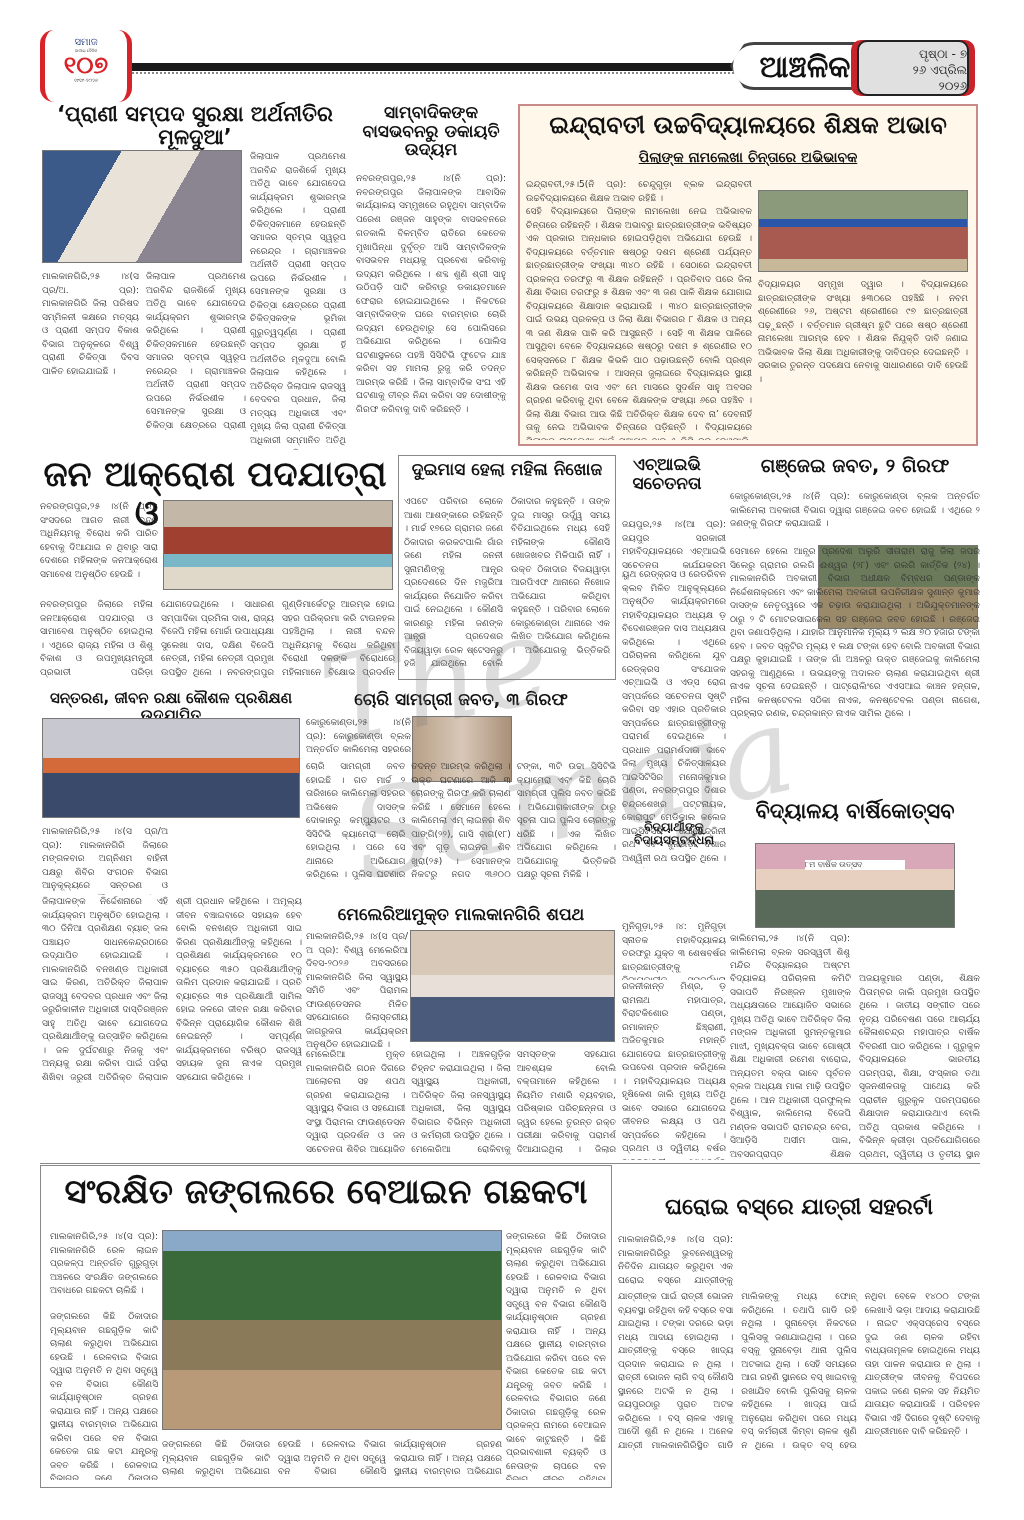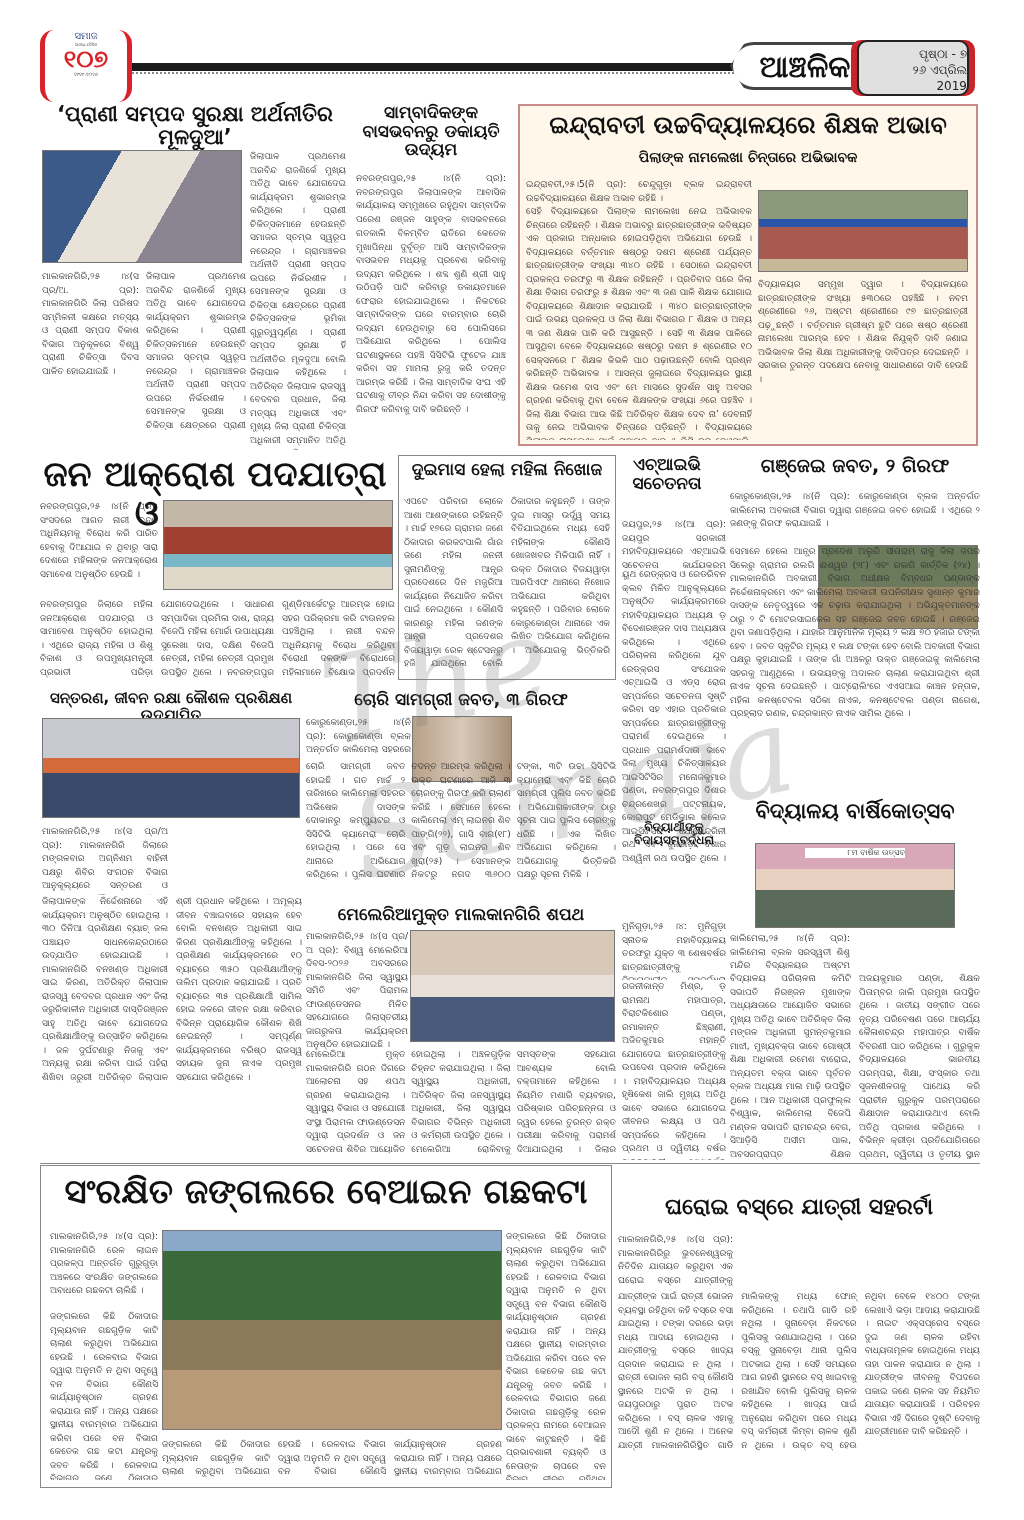--- a/index.html
+++ b/index.html
@@ -1,19 +1,19 @@
 <!DOCTYPE html>
 <html><head>
 <meta charset="utf-8">
 <style>
   * { box-sizing: border-box; margin: 0; padding: 0; }
   body { width: 1024px; height: 1520px; background: #ffffff; font-family: "DejaVu Sans", sans-serif; color: #222; position: relative; overflow: hidden; }
   .abs { position: absolute; }
   .masthead-logo { left: 40px; top: 30px; width: 92px; height: 72px; border-left: 5px solid #d8232a; border-right: 5px solid #d8232a; border-radius: 14px; text-align: center; }
-  .logo-top { font-size: 10px; color: #1e3a7a; margin-top: 0; }
+  .logo-top { font-size: 10px; color: #1e3a7a; margin-top: 6px; }
   .logo-sub { font-size: 4px; color: #333; }
   .logo-num { font-size: 24px; font-weight: bold; color: #d8232a; line-height: 24px; }
   .logo-years { font-size: 5px; color: #333; }
   .rule-bar { left: 132px; top: 63px; width: 630px; height: 8px; background: #1a1a1a; }
   .rule-dots { left: 132px; top: 72px; width: 630px; height: 3px; border-top: 2px dotted #888; }
   .section-tag { left: 730px; top: 42px; width: 150px; height: 48px; border: 3px solid #444; border-radius: 26px 4px 4px 26px; background: #fff; text-align: center; font-size: 30px; font-weight: bold; line-height: 44px; color: #111; clip-path: polygon(10% 0, 100% 0, 100% 100%, 10% 100%, 0 50%); }
   .page-badge { left: 857px; top: 40px; width: 112px; height: 56px; background: #e0e0e0; border: 2px solid #222; border-radius: 10px; text-align: right; font-size: 12px; line-height: 16px; padding-top: 4px; box-shadow: -6px 0 0 #c9232b, 6px 0 0 #c9232b; }
   .headline { font-weight: bold; color: #111; text-align: center; line-height: 1.1; }
   .body-text { font-size: 9px; line-height: 13.5px; color: #333; text-align: justify; overflow: hidden; }
   .photo { background: linear-gradient(135deg, #8a7a6a, #c4b09a 40%, #6d6255); border: 1px solid #777; }
@@ -29,36 +29,36 @@
   <div class="logo-sub">ଜାତୀୟ ଦୈନିକ</div>
   <div class="logo-num">୧୦୭</div>
   <div class="logo-years">୧୯୧୯-୨୦୨୬</div>
 </div>
 <div class="abs rule-bar"></div>
 <div class="abs rule-dots"></div>
 <div class="abs section-tag">ଆଞ୍ଚଳିକ</div>
 <div class="abs page-badge">
   <div>ପୃଷ୍ଠା - ୭</div>
   <div>୨୬ ଏପ୍ରିଲ</div>
-  <div>2019</div>
+  <div>୨୦୨୬</div>
 </div>
 
 <div class="abs headline" style="left:40px;top:103px;width:310px;font-size:21px;">‘ପ୍ରାଣୀ ସମ୍ପଦ ସୁରକ୍ଷା ଅର୍ଥନୀତିର ମୂଳଦୁଆ’</div>
 <div class="abs photo" style="left:42px;top:150px;width:200px;height:113px;background:linear-gradient(120deg,#3b5a8a 0 30%,#e8e2d8 30% 60%,#8a8590 60%);"></div>
 <div class="abs body-text" style="left:42px;top:270px;width:97px;height:160px;">ମାଲକାନଗିରି,୨୫ ।୪(ସ ପ୍ର/ଅ. ପ୍ର): ମାଲକାନଗିରି ଜିଲା ପରିଷଦ ସମ୍ମିଳନୀ କକ୍ଷରେ ମତ୍ସ୍ୟ ଓ ପ୍ରାଣୀ ସମ୍ପଦ ବିକାଶ ବିଭାଗ ଅନୁକୂଳରେ ବିଶ୍ୱ ପ୍ରାଣୀ ଚିକିତ୍ସା ଦିବସ ପାଳିତ ହୋଇଯାଇଛି ।</div>
 <div class="abs body-text" style="left:146px;top:270px;width:100px;height:160px;">ଜିଲାପାଳ ପ୍ରଥମେଶ ଅରବିନ୍ଦ ରାଜଶିର୍କେ ମୁଖ୍ୟ ଅତିଥି ଭାବେ ଯୋଗଦେଇ କାର୍ଯ୍ୟକ୍ରମ ଶୁଭାରମ୍ଭ କରିଥିଲେ । ପ୍ରାଣୀ ଚିକିତ୍ସକମାନେ ହେଉଛନ୍ତି ସମାଜର ସ୍ତମ୍ଭ ସ୍ୱରୂପ ନରେନ୍ଦ୍ର । ଗ୍ରାମାଞ୍ଚଳର ଅର୍ଥନୀତି ପ୍ରାଣୀ ସମ୍ପଦ ଉପରେ ନିର୍ଭରଶୀଳ । ସେମାନଙ୍କ ସୁରକ୍ଷା ଓ ଚିକିତ୍ସା କ୍ଷେତ୍ରରେ ପ୍ରାଣୀ ଚିକିତ୍ସକଙ୍କ ଭୂମିକା ଗୁରୁତ୍ୱପୂର୍ଣ୍ଣ । ପ୍ରାଣୀ ସମ୍ପଦ ସୁରକ୍ଷା ହିଁ ଅର୍ଥନୀତିର ମୂଳଦୁଆ ବୋଲି ଜିଲାପାଳ କହିଥିଲେ । ଅତିରିକ୍ତ ଜିଲାପାଳ ରାଜସ୍ୱ ବେଦବର ପ୍ରଧାନ, ଜିଲା ମତ୍ସ୍ୟ ଅଧିକାରୀ ଏବଂ ମୁଖ୍ୟ ଜିଲା ପ୍ରାଣୀ ଚିକିତ୍ସା ଅଧିକାରୀ ସମ୍ମାନିତ ଅତିଥି ଭାବେ ଉପସ୍ଥିତ ଥିଲେ । ଅତିରିକ୍ତ ଜିଲାପାଳ ଜମି ପ୍ରଦାନ ଏବଂ ସରକାରୀ ଯୋଜନାର କାର୍ଯ୍ୟକାରିତା ଉପରେ କହିଥିଲେ । ଜିଲା ମତ୍ସ୍ୟ ଅଧିକାରୀ ମତ୍ସ୍ୟ ଚାଷ ଓ ପଶୁପାଳନ କିପରି ସମ୍ମିଳିତ ଭାବେ ଚାଷୀଙ୍କ ଆୟ ବୃଦ୍ଧି କରିପାରିବ ସେ ବିଷୟରେ ସୂଚନା ଦେଇଥିଲେ । ମୁଖ୍ୟ ଜିଲା ପ୍ରାଣୀ ଚିକିତ୍ସା ଅଧିକାରୀ ଜିଲାରେ ଚାଲିଥିବା ଟିକାକରଣ ଏବଂ ବିଭିନ୍ନ ପ୍ରାଣୀ ସମ୍ପଦ ବିକାଶ ଯୋଜନାର ସଫଳତା ସମ୍ପର୍କରେ ରିପୋର୍ଟ ପ୍ରଦାନ କରିଥିଲେ । ଜିଲାର ବିଭିନ୍ନ ବ୍ଲକରୁ ଆସିଥିବା ପ୍ରାଣୀ ଚିକିତ୍ସକ, ପ୍ରାଣୀ ସ୍ୱାସ୍ଥ୍ୟ କର୍ମୀ, ଦୁଗ୍ଧ ଚାଷୀ ସଂଘର ପ୍ରତିନିଧି, ଅଗ୍ରଣୀ ପଶୁପାଳକ ଏବଂ ବିଭାଗୀୟ କର୍ମଚାରୀ ପ୍ରମୁଖ ଯୋଗ ଦେଇଥିଲେ । ଉତ୍କୃଷ୍ଟତାର ସେବା ପାଇଁ ଜିଲାପାଳଙ୍କ ଦ୍ୱାରା କିଛି ସଫଳ ଚାଷୀ ଓ କର୍ମଚାରୀଙ୍କୁ ସମ୍ମାନିତ କରାଯାଇଥିଲା ।</div>
 <div class="abs body-text" style="left:250px;top:150px;width:96px;height:300px;">ଜିଲାପାଳ ପ୍ରଥମେଶ ଅରବିନ୍ଦ ରାଜଶିର୍କେ ମୁଖ୍ୟ ଅତିଥି ଭାବେ ଯୋଗଦେଇ କାର୍ଯ୍ୟକ୍ରମ ଶୁଭାରମ୍ଭ କରିଥିଲେ । ପ୍ରାଣୀ ଚିକିତ୍ସକମାନେ ହେଉଛନ୍ତି ସମାଜର ସ୍ତମ୍ଭ ସ୍ୱରୂପ ନରେନ୍ଦ୍ର । ଗ୍ରାମାଞ୍ଚଳର ଅର୍ଥନୀତି ପ୍ରାଣୀ ସମ୍ପଦ ଉପରେ ନିର୍ଭରଶୀଳ । ସେମାନଙ୍କ ସୁରକ୍ଷା ଓ ଚିକିତ୍ସା କ୍ଷେତ୍ରରେ ପ୍ରାଣୀ ଚିକିତ୍ସକଙ୍କ ଭୂମିକା ଗୁରୁତ୍ୱପୂର୍ଣ୍ଣ । ପ୍ରାଣୀ ସମ୍ପଦ ସୁରକ୍ଷା ହିଁ ଅର୍ଥନୀତିର ମୂଳଦୁଆ ବୋଲି ଜିଲାପାଳ କହିଥିଲେ । ଅତିରିକ୍ତ ଜିଲାପାଳ ରାଜସ୍ୱ ବେଦବର ପ୍ରଧାନ, ଜିଲା ମତ୍ସ୍ୟ ଅଧିକାରୀ ଏବଂ ମୁଖ୍ୟ ଜିଲା ପ୍ରାଣୀ ଚିକିତ୍ସା ଅଧିକାରୀ ସମ୍ମାନିତ ଅତିଥି ଭାବେ ଉପସ୍ଥିତ ଥିଲେ । ଅତିରିକ୍ତ ଜିଲାପାଳ ଜମି ପ୍ରଦାନ ଏବଂ ସରକାରୀ ଯୋଜନାର କାର୍ଯ୍ୟକାରିତା ଉପରେ କହିଥିଲେ । ଜିଲା ମତ୍ସ୍ୟ ଅଧିକାରୀ ମତ୍ସ୍ୟ ଚାଷ ଓ ପଶୁପାଳନ କିପରି ସମ୍ମିଳିତ ଭାବେ ଚାଷୀଙ୍କ ଆୟ ବୃଦ୍ଧି କରିପାରିବ ସେ ବିଷୟରେ ସୂଚନା ଦେଇଥିଲେ । ମୁଖ୍ୟ ଜିଲା ପ୍ରାଣୀ ଚିକିତ୍ସା ଅଧିକାରୀ ଜିଲାରେ ଚାଲିଥିବା ଟିକାକରଣ ଏବଂ ବିଭିନ୍ନ ପ୍ରାଣୀ ସମ୍ପଦ ବିକାଶ ଯୋଜନାର ସଫଳତା ସମ୍ପର୍କରେ ରିପୋର୍ଟ ପ୍ରଦାନ କରିଥିଲେ । ଜିଲାର ବିଭିନ୍ନ ବ୍ଲକରୁ ଆସିଥିବା ପ୍ରାଣୀ ଚିକିତ୍ସକ, ପ୍ରାଣୀ ସ୍ୱାସ୍ଥ୍ୟ କର୍ମୀ, ଦୁଗ୍ଧ ଚାଷୀ ସଂଘର ପ୍ରତିନିଧି, ଅଗ୍ରଣୀ ପଶୁପାଳକ ଏବଂ ବିଭାଗୀୟ କର୍ମଚାରୀ ପ୍ରମୁଖ ଯୋଗ ଦେଇଥିଲେ । ଉତ୍କୃଷ୍ଟତାର ସେବା ପାଇଁ ଜିଲାପାଳଙ୍କ ଦ୍ୱାରା କିଛି ସଫଳ ଚାଷୀ ଓ କର୍ମଚାରୀଙ୍କୁ ସମ୍ମାନିତ କରାଯାଇଥିଲା ।</div>
 
 <div class="abs headline" style="left:356px;top:103px;width:150px;font-size:17px;">ସାମ୍ବାଦିକଙ୍କ ବାସଭବନରୁ ଡକାୟତି ଉଦ୍ୟମ</div>
 <div class="abs body-text" style="left:356px;top:172px;width:150px;height:55px;">ନବରଙ୍ଗପୁର,୨୫ ।୪(ନି ପ୍ର): ନବରଙ୍ଗପୁର ଜିଲାପାଳଙ୍କ ଆବାସିକ କାର୍ଯ୍ୟାଳୟ ସମ୍ମୁଖରେ ରହୁଥିବା ସାମ୍ବାଦିକ ପରେଶ ରଞ୍ଜନ ସାହୁଙ୍କ ବାସଭବନରେ ସଶସ୍ତ୍ର ଡକାୟତି ଉଦ୍ୟମ ହୋଇଛି ।</div>
 <div class="abs body-text" style="left:356px;top:227px;width:150px;height:220px;">ଗତକାଲି ବିଳମ୍ବିତ ରାତିରେ କେତେକ ମୁଖାପିନ୍ଧା ଦୁର୍ବୃତ୍ତ ଆସି ସାମ୍ବାଦିକଙ୍କ ବାସଭବନ ମଧ୍ୟକୁ ପ୍ରବେଶ କରିବାକୁ ଉଦ୍ୟମ କରିଥିଲେ । ଶବ୍ଦ ଶୁଣି ଶ୍ରୀ ସାହୁ ଉଠିପଡ଼ି ପାଟି କରିବାରୁ ଡକାୟତମାନେ ଫେରାର ହୋଇଯାଇଥିଲେ । ନିକଟରେ ସାମ୍ବାଦିକଙ୍କ ଘରେ ବାରମ୍ବାର ଚୋରି ଉଦ୍ୟମ ହେଉଥିବାରୁ ସେ ପୋଲିସରେ ଅଭିଯୋଗ କରିଥିଲେ । ପୋଲିସ ଘଟଣାସ୍ଥଳରେ ପହଞ୍ଚି ସିସିଟିଭି ଫୁଟେଜ ଯାଞ୍ଚ କରିବା ସହ ମାମଲା ରୁଜୁ କରି ତଦନ୍ତ ଆରମ୍ଭ କରିଛି । ଜିଲା ସାମ୍ବାଦିକ ସଂଘ ଏହି ଘଟଣାକୁ ତୀବ୍ର ନିନ୍ଦା କରିବା ସହ ଦୋଷୀଙ୍କୁ ଗିରଫ କରିବାକୁ ଦାବି କରିଛନ୍ତି ।</div>
 
 <div class="abs cream" style="left:518px;top:104px;width:460px;height:342px;"></div>
 <div class="abs headline" style="left:522px;top:112px;width:452px;font-size:24px;">ଇନ୍ଦ୍ରାବତୀ ଉଚ୍ଚବିଦ୍ୟାଳୟରେ ଶିକ୍ଷକ ଅଭାବ</div>
-<div class="abs headline" style="left:522px;top:150px;width:452px;font-size:14px;">ପିଲାଙ୍କ ନାମଲେଖା ଚିନ୍ତାରେ ଅଭିଭାବକ</div>
+<div class="abs headline" style="left:522px;top:150px;width:452px;font-size:14px;text-decoration:underline;">ପିଲାଙ୍କ ନାମଲେଖା ଚିନ୍ତାରେ ଅଭିଭାବକ</div>
 <div class="abs body-text" style="left:526px;top:178px;width:226px;height:28px;">ଇନ୍ଦ୍ରାବତୀ,୨୫।5(ନି ପ୍ର): ଚେନ୍ଦୁଗୁଡ଼ା ବ୍ଲକ ଇନ୍ଦ୍ରାବତୀ ଉଚ୍ଚବିଦ୍ୟାଳୟରେ ଶିକ୍ଷକ ଅଭାବ ରହିଛି ।</div>
 <div class="abs body-text" style="left:526px;top:205px;width:226px;height:235px;">ସେହି ବିଦ୍ୟାଳୟରେ ପିଲାଙ୍କ ନାମଲେଖା ନେଇ ଅଭିଭାବକ ଚିନ୍ତାରେ ରହିଛନ୍ତି । ଶିକ୍ଷକ ଅଭାବରୁ ଛାତ୍ରଛାତ୍ରୀଙ୍କ ଭବିଷ୍ୟତ ଏକ ପ୍ରକାର ଅନ୍ଧକାର ହୋଇପଡ଼ିଥିବା ଅଭିଯୋଗ ହେଉଛି । ବିଦ୍ୟାଳୟରେ ବର୍ତ୍ତମାନ ଷଷ୍ଠରୁ ଦଶମ ଶ୍ରେଣୀ ପର୍ଯ୍ୟନ୍ତ ଛାତ୍ରଛାତ୍ରୀଙ୍କ ସଂଖ୍ୟା ୩୪୦ ରହିଛି । ସେଠାରେ ଇନ୍ଦ୍ରାବତୀ ପ୍ରକଳ୍ପ ତରଫରୁ ୩ ଶିକ୍ଷକ ରହିଛନ୍ତି । ପ୍ରତିବାଦ ପରେ ଜିଲା ଶିକ୍ଷା ବିଭାଗ ତରଫରୁ ୫ ଶିକ୍ଷକ ଏବଂ ୩ ଜଣ ପାଳି ଶିକ୍ଷକ ଯୋଗାଇ ବିଦ୍ୟାଳୟରେ ଶିକ୍ଷାଦାନ କରାଯାଉଛି । ୩୪୦ ଛାତ୍ରଛାତ୍ରୀଙ୍କ ପାଇଁ ଉଭୟ ପ୍ରକଳ୍ପ ଓ ଜିଲା ଶିକ୍ଷା ବିଭାଗର ୮ ଶିକ୍ଷକ ଓ ଅନ୍ୟ ୩ ଜଣ ଶିକ୍ଷକ ପାଳି କରି ଆସୁଛନ୍ତି । ସେହି ୩ ଶିକ୍ଷକ ପାଳିରେ ଆସୁଥିବା ବେଳେ ବିଦ୍ୟାଳୟରେ ଷଷ୍ଠରୁ ଦଶମ ୫ ଶ୍ରେଣୀର ୧୦ ସେକ୍ସନରେ ୮ ଶିକ୍ଷକ କିଭଳି ପାଠ ପଢ଼ାଉଛନ୍ତି ବୋଲି ପ୍ରଶ୍ନ କରିଛନ୍ତି ଅଭିଭାବକ । ଆସନ୍ତା ଜୁଲାଇରେ ବିଦ୍ୟାଳୟର ସ୍ଥାୟୀ ଶିକ୍ଷକ ଉମେଶ ଦାସ ଏବଂ ମେ ମାସରେ ସୁଦର୍ଶନ ସାହୁ ଅବସର ଗ୍ରହଣ କରିବାକୁ ଥିବା ବେଳେ ଶିକ୍ଷକଙ୍କ ସଂଖ୍ୟା ୬ରେ ପହଞ୍ଚିବ । ଜିଲା ଶିକ୍ଷା ବିଭାଗ ଆଉ କିଛି ଅତିରିକ୍ତ ଶିକ୍ଷକ ଦେବ ନା’ ଦେବନାହିଁ ତାକୁ ନେଇ ଅଭିଭାବକ ଚିନ୍ତାରେ ପଡ଼ିଛନ୍ତି । ବିଦ୍ୟାଳୟରେ ପିଲାଙ୍କ ନାମଲେଖା ପାଇଁ ପଞ୍ଚାୟତ ଠାରୁ ୫ କିମି ଦୂର ଦେଓପାଲି, ନରେତ ୩ କିମି ଦୂର କମଲାପୁର ଉଚ୍ଚବିଦ୍ୟାଳୟ ଉପରେ ଅଭିଭାବକ ଭରସା କରୁଛନ୍ତି । ଆଉ କିଛି ଅଭିଭାବକ ଭଗବାନଙ୍କୁ ଭରସା କରି ଏହି ବିଦ୍ୟାଳୟରେ ନାମ ଲେଖାଉଥିବା କହିଛନ୍ତି । ଦଶମ ଶ୍ରେଣୀରେ ୧୧୦ ଛାତ୍ରଛାତ୍ରୀ ରହିଛନ୍ତି ।</div>
 <div class="abs photo" style="left:758px;top:190px;width:210px;height:82px;background:linear-gradient(180deg,#8a9a7a 0 35%,#2a55a8 35% 45%,#a85a50 45% 85%,#c8b89a 85%);"></div>
 <div class="abs body-text" style="left:758px;top:278px;width:210px;height:162px;">ବିଦ୍ୟାଳୟର ସମ୍ମୁଖ ଦ୍ୱାର । ବିଦ୍ୟାଳୟରେ ଛାତ୍ରଛାତ୍ରୀଙ୍କ ସଂଖ୍ୟା ୫୩୦ରେ ପହଞ୍ଚିଛି । ନବମ ଶ୍ରେଣୀରେ ୨୬, ଅଷ୍ଟମ ଶ୍ରେଣୀରେ ୯୭ ଛାତ୍ରଛାତ୍ରୀ ପଢ଼ୁଛନ୍ତି । ବର୍ତ୍ତମାନ ଗ୍ରୀଷ୍ମ ଛୁଟି ପରେ ଷଷ୍ଠ ଶ୍ରେଣୀ ନାମଲେଖା ଆରମ୍ଭ ହେବ । ଶିକ୍ଷକ ନିଯୁକ୍ତି ଦାବି ଜଣାଇ ଅଭିଭାବକ ଜିଲା ଶିକ୍ଷା ଅଧିକାରୀଙ୍କୁ ଦାବିପତ୍ର ଦେଇଛନ୍ତି । ସରକାର ତୁରନ୍ତ ପଦକ୍ଷେପ ନେବାକୁ ସାଧାରଣରେ ଦାବି ହେଉଛି ।</div>
 
 <div class="abs headline" style="left:40px;top:455px;width:350px;font-size:35px;">ଜନ ଆକ୍ରୋଶ ପଦଯାତ୍ରା ଓ ସମାବେଶ</div>
 <div class="abs body-text" style="left:40px;top:500px;width:118px;height:95px;">ନବରଙ୍ଗପୁର,୨୫ ।୪(ନି ପ୍ର): ସଂସଦରେ ଆଗତ ନାରୀ ବନ୍ଦନ ଅଧିନିୟମକୁ ବିରୋଧ କରି ପାରିତ ହେବାକୁ ଦିଆଯାଇ ନ ଥିବାରୁ ସାରା ଦେଶରେ ମହିଳାଙ୍କ ଜନଆକ୍ରୋଶ ସମାବେଶ ଅନୁଷ୍ଠିତ ହେଉଛି ।</div>
 <div class="abs photo" style="left:163px;top:500px;width:230px;height:90px;background:linear-gradient(180deg,#c3b8a8 0 30%,#a04030 30% 60%,#7ab8c8 60% 75%,#e0d8c8 75%);"></div>
 <div class="abs body-text" style="left:40px;top:598px;width:355px;height:88px;column-count:3;column-gap:8px;">ନବରଙ୍ଗପୁର ଜିଲାରେ ମହିଳା ଜନଆକ୍ରୋଶ ପଦଯାତ୍ରା ଓ ସାମାବେଶ ଅନୁଷ୍ଠିତ ହୋଇଥିଲା । ଏଥିରେ ରାଜ୍ୟ ମହିଳା ଓ ଶିଶୁ ବିକାଶ ଓ ଉପମୁଖ୍ୟମନ୍ତ୍ରୀ ପ୍ରଭାତୀ ପରିଡ଼ା ଯୋଗଦେଇଥିଲେ । ସାଧାରଣ ସମ୍ପାଦିକା ପ୍ରମିଳା ଦାଶ, ରାଜ୍ୟ ବିଜେପି ମହିଳା ମୋର୍ଚ୍ଚା ଉପାଧ୍ୟକ୍ଷା ସୁଲେଖା ଦାସ, ଦକ୍ଷିଣ ବିଜେପି ନେତ୍ରୀ, ମହିଳା ନେତ୍ରୀ ପ୍ରମୁଖ ଉପସ୍ଥିତ ଥିଲେ । ନବରଙ୍ଗପୁର ଗୁଣ୍ଡିମାର୍କେଟରୁ ଆରମ୍ଭ ହୋଇ ସହର ପରିକ୍ରମା କରି ଟାଉନହଲ ପହଞ୍ଚିଥିଲା । ନାରୀ ବନ୍ଦନ ଅଧିନିୟମକୁ ବିରୋଧ କରିଥିବା ବିରୋଧୀ ଦଳଙ୍କ ବିରୋଧରେ ମହିଳାମାନେ ବିକ୍ଷୋଭ ପ୍ରଦର୍ଶନ କରିଥିଲେ । ବିଜେପି ବିଧାୟକ ଗୌରୀଶଙ୍କର ମାଝୀ, ସ୍ୱତନ୍ତ୍ର ଉନ୍ନୟନ ବିକାଶ ପରିଷଦର ଅଧ୍ୟକ୍ଷ ବାସନ୍ତୀ ମାଝୀ, ବରିଷ୍ଠ ସମାଜସେବୀ ମନୋରମା ମାଝୀ ଓ ସୁଷମା ଜୈନ, ରାଜ୍ୟ ବିଜେପି ନେତ୍ରୀ ପ୍ରମୁଖ ଉପସ୍ଥିତ ଥିଲେ । ଜିଲାର ସମସ୍ତ ଅଞ୍ଚଳରୁ ବହୁ ମହିଳା ଯୋଗ ଦେଇଥିଲେ ।</div>
 
@@ -89,21 +89,21 @@
 <div class="abs body-text" style="left:306px;top:930px;width:102px;height:120px;">ମାଲକାନଗିରି,୨୫ ।୪(ସ ପ୍ର/ଅ ପ୍ର): ବିଶ୍ୱ ମେଲେରିଆ ଦିବସ-୨୦୨୬ ଅବସରରେ ମାଲକାନଗିରି ଜିଲା ସ୍ୱାସ୍ଥ୍ୟ ସମିତି ଏବଂ ପିରାମଲ ଫାଉଣ୍ଡେସନର ମିଳିତ ସହଯୋଗରେ ଜିଲାସ୍ତରୀୟ ଜାଗରୁକତା କାର୍ଯ୍ୟକ୍ରମ ଅନୁଷ୍ଠିତ ହୋଇଯାଇଛି ।</div>
 <div class="abs photo" style="left:410px;top:930px;width:205px;height:112px;background:linear-gradient(180deg,#d8c8b8 0 40%,#e8e0d8 40% 60%,#4a5a7a 60%);"></div>
 <div class="abs body-text" style="left:306px;top:1048px;width:310px;height:112px;column-count:3;column-gap:6px;">ମେଲେରିଆ ମୁକ୍ତ ମାଲକାନଗିରି ଗଠନ ଦିଗରେ ଆଲୋଚନା ସହ ଶପଥ ଗ୍ରହଣ କରାଯାଇଥିଲା । ସ୍ୱାସ୍ଥ୍ୟ ବିଭାଗ ଓ ସହଯୋଗୀ ସଂସ୍ଥା ପିରାମଲ ଫାଉଣ୍ଡେସନ ଦ୍ୱାରା ପ୍ରଦର୍ଶନ ଓ ଜନ ସଚେତନତା ଶିବିର ଆୟୋଜିତ ହୋଇଥିଲା । ଅଞ୍ଚଳଗୁଡ଼ିକ ଚିହ୍ନଟ କରାଯାଇଥିଲା । ଜିଲା ସ୍ୱାସ୍ଥ୍ୟ ଅଧିକାରୀ, ଅତିରିକ୍ତ ଜିଲା ଜନସ୍ୱାସ୍ଥ୍ୟ ଅଧିକାରୀ, ଜିଲା ସ୍ୱାସ୍ଥ୍ୟ ବିଭାଗର ବିଭିନ୍ନ ଅଧିକାରୀ ଓ କର୍ମଚାରୀ ଉପସ୍ଥିତ ଥିଲେ । ମେଲେରିଆ ରୋକିବାକୁ ସମସ୍ତଙ୍କ ସହଯୋଗ ଆବଶ୍ୟକ ବୋଲି ବକ୍ତାମାନେ କହିଥିଲେ । ନିୟମିତ ମଶାରି ବ୍ୟବହାର, ପରିଷ୍କାର ପରିଚ୍ଛନ୍ନତା ଓ ଜ୍ୱର ହେଲେ ତୁରନ୍ତ ରକ୍ତ ପରୀକ୍ଷା କରିବାକୁ ପରାମର୍ଶ ଦିଆଯାଇଥିଲା । ଜିଲାର ସମସ୍ତ ଗ୍ରାମାଞ୍ଚଳରେ ଘର ଘର ବୁଲି ସଚେତନତା ପାଇଁ ପରାମର୍ଶ ଦିଆଯାଇଥିଲା ।</div>
 
 <div class="abs headline" style="left:622px;top:821px;width:104px;font-size:12px;">ବିଦ୍ୟାର୍ଥୀଙ୍କୁ ବିଦାୟସମ୍ବର୍ଦ୍ଧନା</div>
 <div class="abs body-text" style="left:622px;top:920px;width:104px;height:60px;">ମୁନିଗୁଡ଼ା,୨୫ ।୪: ମୁନିଗୁଡ଼ା ସ୍ନାତକ ମହାବିଦ୍ୟାଳୟ ତରଫରୁ ଯୁକ୍ତ ୩ ଶେଷବର୍ଷର ଛାତ୍ରଛାତ୍ରୀଙ୍କୁ ବିଦାୟକାଳୀନ ସମ୍ବର୍ଦ୍ଧନା ଜଣାଯାଇଛି ।</div>
 <div class="abs body-text" style="left:622px;top:980px;width:104px;height:180px;">ରଜନୀକାନ୍ତ ମିଶ୍ର, ଡ଼ ରାମନାଥ ମହାପାତ୍ର, ବିରାଟକିଶୋର ପଣ୍ଡା, ରମାକାନ୍ତ ଛିଞ୍ଚ୍ରାଣୀ, ଅଜିତକୁମାର ମହାନ୍ତି ଯୋଗଦେଇ ଛାତ୍ରଛାତ୍ରୀଙ୍କୁ ଉପଦେଶ ପ୍ରଦାନ କରିଥିଲେ । ମହାବିଦ୍ୟାଳୟର ଅଧ୍ୟକ୍ଷ ହୃଷିକେଶ ଜାଲି ମୁଖ୍ୟ ଅତିଥି ଭାବେ ସଭାରେ ଯୋଗଦେଇ ଜୀବନର ଲକ୍ଷ୍ୟ ଓ ପଥ ସମ୍ପର୍କରେ କହିଥିଲେ । ପ୍ରଥମ ଓ ଦ୍ୱିତୀୟ ବର୍ଷର ଛାତ୍ରଛାତ୍ରୀ ଶେଷବର୍ଷର ଭାଇଭଉଣୀଙ୍କ ଗୁଣ, ଚରିତ୍ର, ଓ କାର୍ଯ୍ୟଦକ୍ଷତା ପ୍ରଶଂସା କରିଥିଲେ । ସମସ୍ତ ଅଧ୍ୟାପକଅଧ୍ୟାପିକା, ଅନ୍ୟାନ୍ୟ କର୍ମଚାରୀ ଯୋଗ ଦେଇଥିଲେ । ଶେଷବର୍ଷର ଛାତ୍ରଛାତ୍ରୀଙ୍କୁ ବିଦାୟ ସମ୍ବର୍ଦ୍ଧନା ଜଣାଯାଇଥିଲା ।</div>
 
 <div class="abs headline" style="left:730px;top:800px;width:250px;font-size:21px;">ବିଦ୍ୟାଳୟ ବାର୍ଷିକୋତ୍ସବ</div>
 <div class="abs photo" style="left:755px;top:843px;width:200px;height:85px;background:linear-gradient(180deg,#d8a8b8 0 30%,#e8d0c0 30% 55%,#5a6a5a 55%);">
-  <div style="margin:4px auto 0;width:100px;background:#fff;color:#333;font-size:8px;text-align:right;">୮ମ ବାର୍ଷିକ ଉତ୍ସବ</div>
+  <div style="margin:16px auto 0;width:100px;background:#fff;color:#333;font-size:8px;text-align:left;">୮ମ ବାର୍ଷିକ ଉତ୍ସବ</div>
 </div>
 <div class="abs body-text" style="left:730px;top:932px;width:120px;height:40px;">କାଲିମେଲା,୨୫ ।୪(ନି ପ୍ର): କାଲିମେଲା ବ୍ଲକ ସରସ୍ୱତୀ ଶିଶୁ ମନ୍ଦିର ବିଦ୍ୟାଳୟର ଅଷ୍ଟମ ବାର୍ଷିକୋତ୍ସବ ଅନୁଷ୍ଠିତ ହୋଇଯାଇଛି ।</div>
 <div class="abs body-text" style="left:730px;top:972px;width:250px;height:190px;column-count:2;column-gap:8px;">ବିଦ୍ୟାଳୟ ପରିଚାଳନା କମିଟି ସଭାପତି ନିରଞ୍ଜନ ମୁଖାଙ୍କ ଅଧ୍ୟକ୍ଷତାରେ ଆୟୋଜିତ ସଭାରେ ମୁଖ୍ୟ ଅତିଥି ଭାବେ ଅତିରିକ୍ତ ଜିଲା ମଙ୍ଗଳ ଅଧିକାରୀ ସୁମନ୍ତକୁମାର ମାଝୀ, ମୁଖ୍ୟବକ୍ତା ଭାବେ ଗୋଷ୍ଠୀ ଶିକ୍ଷା ଅଧିକାରୀ ରମେଶ ବାରୋଇ, ଅନ୍ୟତମ ବକ୍ତା ଭାବେ ପୂର୍ବତନ ବ୍ଲକ ଅଧ୍ୟକ୍ଷ ମାଳା ମାଢ଼ି ଉପସ୍ଥିତ ଥିଲେ । ଆନ ଅଧିକାରୀ ପ୍ରଫୁଲ୍ଲ ବିଶ୍ୱାଳ, କାଲିମେଲା ବିଜେପି ମଣ୍ଡଳ ସଭାପତି ରାମଚନ୍ଦ୍ର ବେଗ, ସିଆଡ଼ିସି ଅସୀମ ପାଲ, ଅବସରପ୍ରାପ୍ତ ଶିକ୍ଷକ ଅଜୟକୁମାର ପଣ୍ଡା, ଶିକ୍ଷକ ପିତାମ୍ବର ଜାଲି ପ୍ରମୁଖ ଉପସ୍ଥିତ ଥିଲେ । ଜାତୀୟ ସଙ୍ଗୀତ ପରେ ନୃତ୍ୟ ପରିବେଷଣ ପରେ ଆଚାର୍ଯ୍ୟ କୈଳାଶଚନ୍ଦ୍ର ମହାପାତ୍ର ବାର୍ଷିକ ବିବରଣୀ ପାଠ କରିଥିଲେ । ଗୁରୁକୁଳ ବିଦ୍ୟାଳୟରେ ଭାରତୀୟ ପରମ୍ପରା, ଶିକ୍ଷା, ସଂସ୍କାର ତଥା ସୃଜନଶୀଳତାକୁ ପାଥେୟ କରି ପ୍ରାଚୀନ ଗୁରୁକୁଳ ପରମ୍ପରାରେ ଶିକ୍ଷାଦାନ କରାଯାଉଥାଏ ବୋଲି ଅତିଥି ପ୍ରକାଶ କରିଥିଲେ । ବିଭିନ୍ନ କ୍ରୀଡ଼ା ପ୍ରତିଯୋଗିତାରେ ପ୍ରଥମ, ଦ୍ୱିତୀୟ ଓ ତୃତୀୟ ସ୍ଥାନ ଅଧିକାର କରିଥିବା ଛାତ୍ରଛାତ୍ରୀଙ୍କୁ ଅତିଥି ପ୍ରମାଣପତ୍ର ସହ ଟ୍ରଫି ପ୍ରଦାନ କରିଥିଲେ । ଛାତ୍ରଛାତ୍ରୀଙ୍କ ଦ୍ୱାରା ସାଂସ୍କୃତିକ କାର୍ଯ୍ୟକ୍ରମ ପରିବେଷଣ ହୋଇଥିଲା । ପରିଚାଳନା କମିଟି ସମସ୍ତ ସଦସ୍ୟଙ୍କ ସହ ସହଯୋଗ କରିଥିଲେ ।</div>
 
 <div class="abs" style="left:40px;top:1163px;width:940px;border-top:1px solid #888;"></div>
 
 <div class="abs box" style="left:40px;top:1165px;width:572px;height:323px;"></div>
 <div class="abs headline" style="left:45px;top:1173px;width:562px;font-size:34px;">ସଂରକ୍ଷିତ ଜଙ୍ଗଲରେ ବେଆଇନ ଗଛକଟା</div>
 <div class="abs body-text" style="left:50px;top:1230px;width:108px;height:80px;">ମାଲକାନଗିରି,୨୫ ।୪(ସ ପ୍ର): ମାଲକାନଗିରି ରେଳ ଲାଇନ ପ୍ରକଳ୍ପ ଅନ୍ତର୍ଗତ ଗୁରୁଗୁଡ଼ା ଅଞ୍ଚଳରେ ସଂରକ୍ଷିତ ଜଙ୍ଗଲରେ ଅବାଧରେ ଗଛକଟା ଚାଲିଛି ।</div>
 <div class="abs photo" style="left:162px;top:1230px;width:340px;height:200px;background:linear-gradient(180deg,#8aa8c8 0 10%,#3a6a3a 10% 45%,#8a7a5a 45% 70%,#b89a78 70%);"></div>

